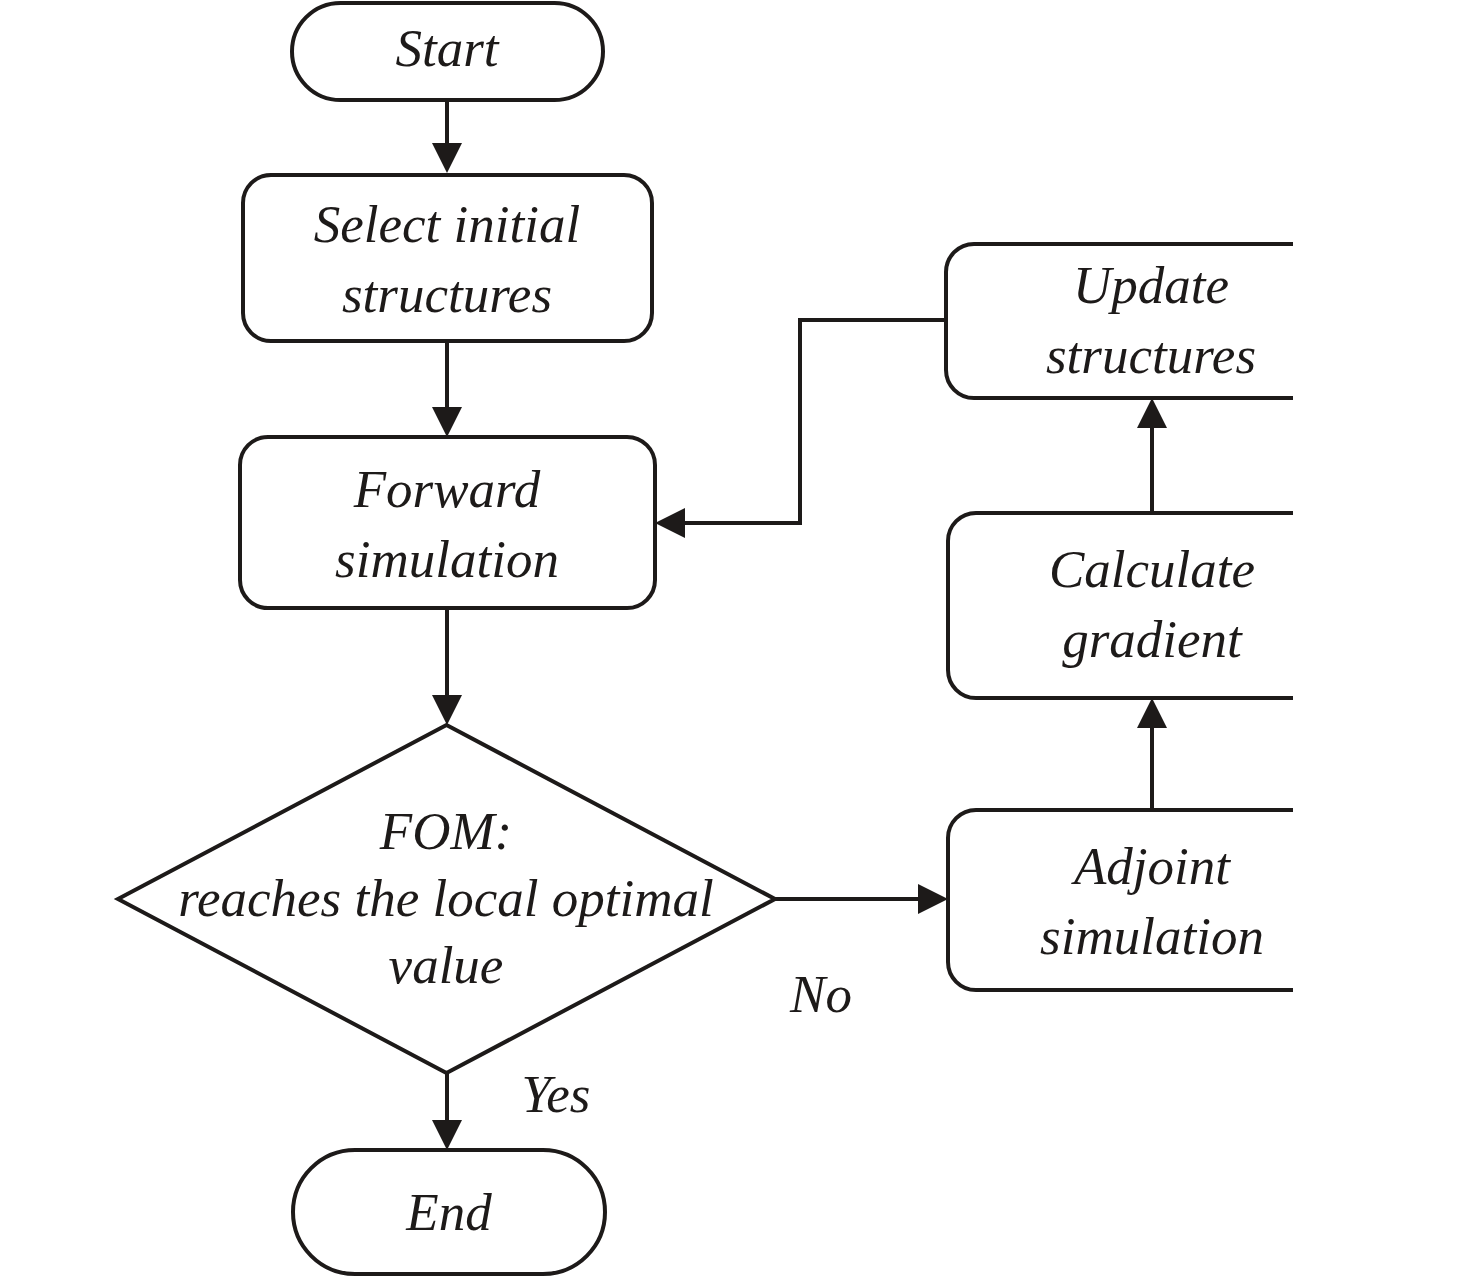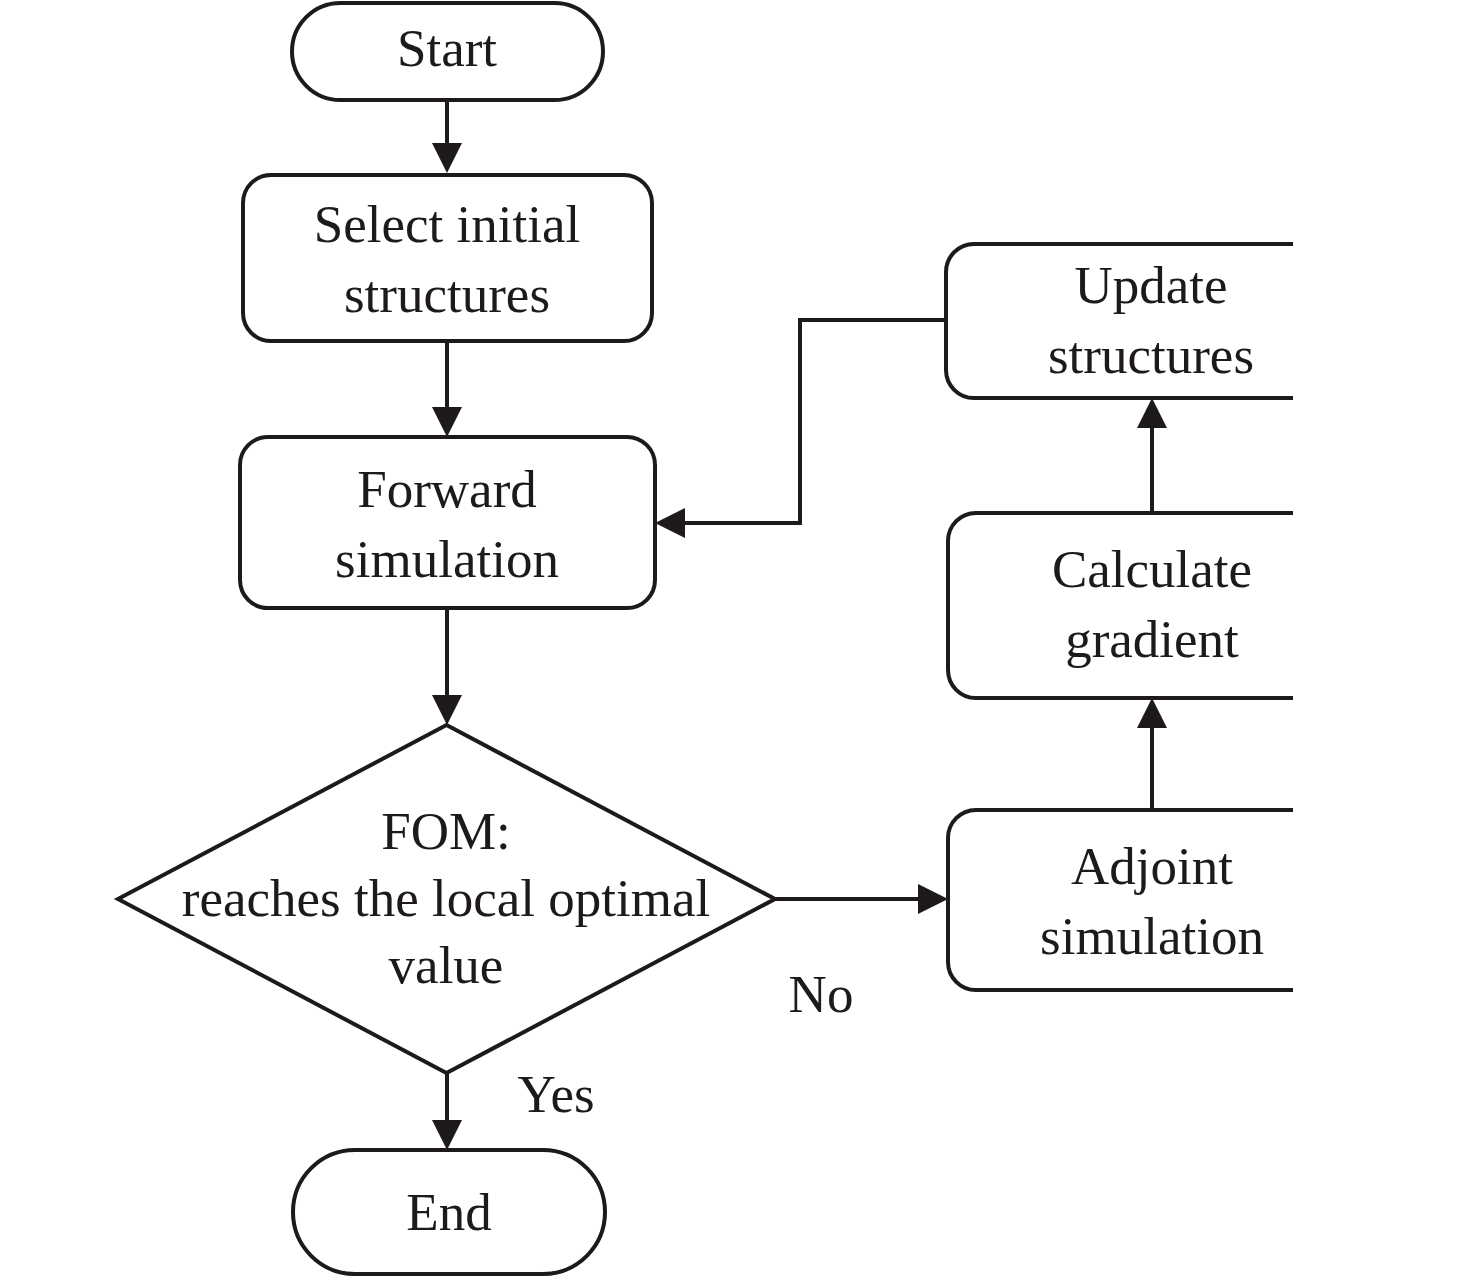--- a/index.html
+++ b/index.html
@@ -2,20 +2,21 @@
 <html><head>
 <meta charset="utf-8">
 <style>
   html, body { margin: 0; padding: 0; background: #ffffff; }
   .stage {
     position: relative;
     width: 1293px;
     height: 1278px;
     background: #a16207;
     overflow: hidden;
+    font-style: italic;
   }
   svg { display: block; }
   .node-label, .edge-label {
     font-family: "Liberation Serif", "DejaVu Serif", serif;
     font-size: 53px;
   }
   .edge-label { font-size: 53px; }
   text { user-select: none; }
 </style>
 </head>

